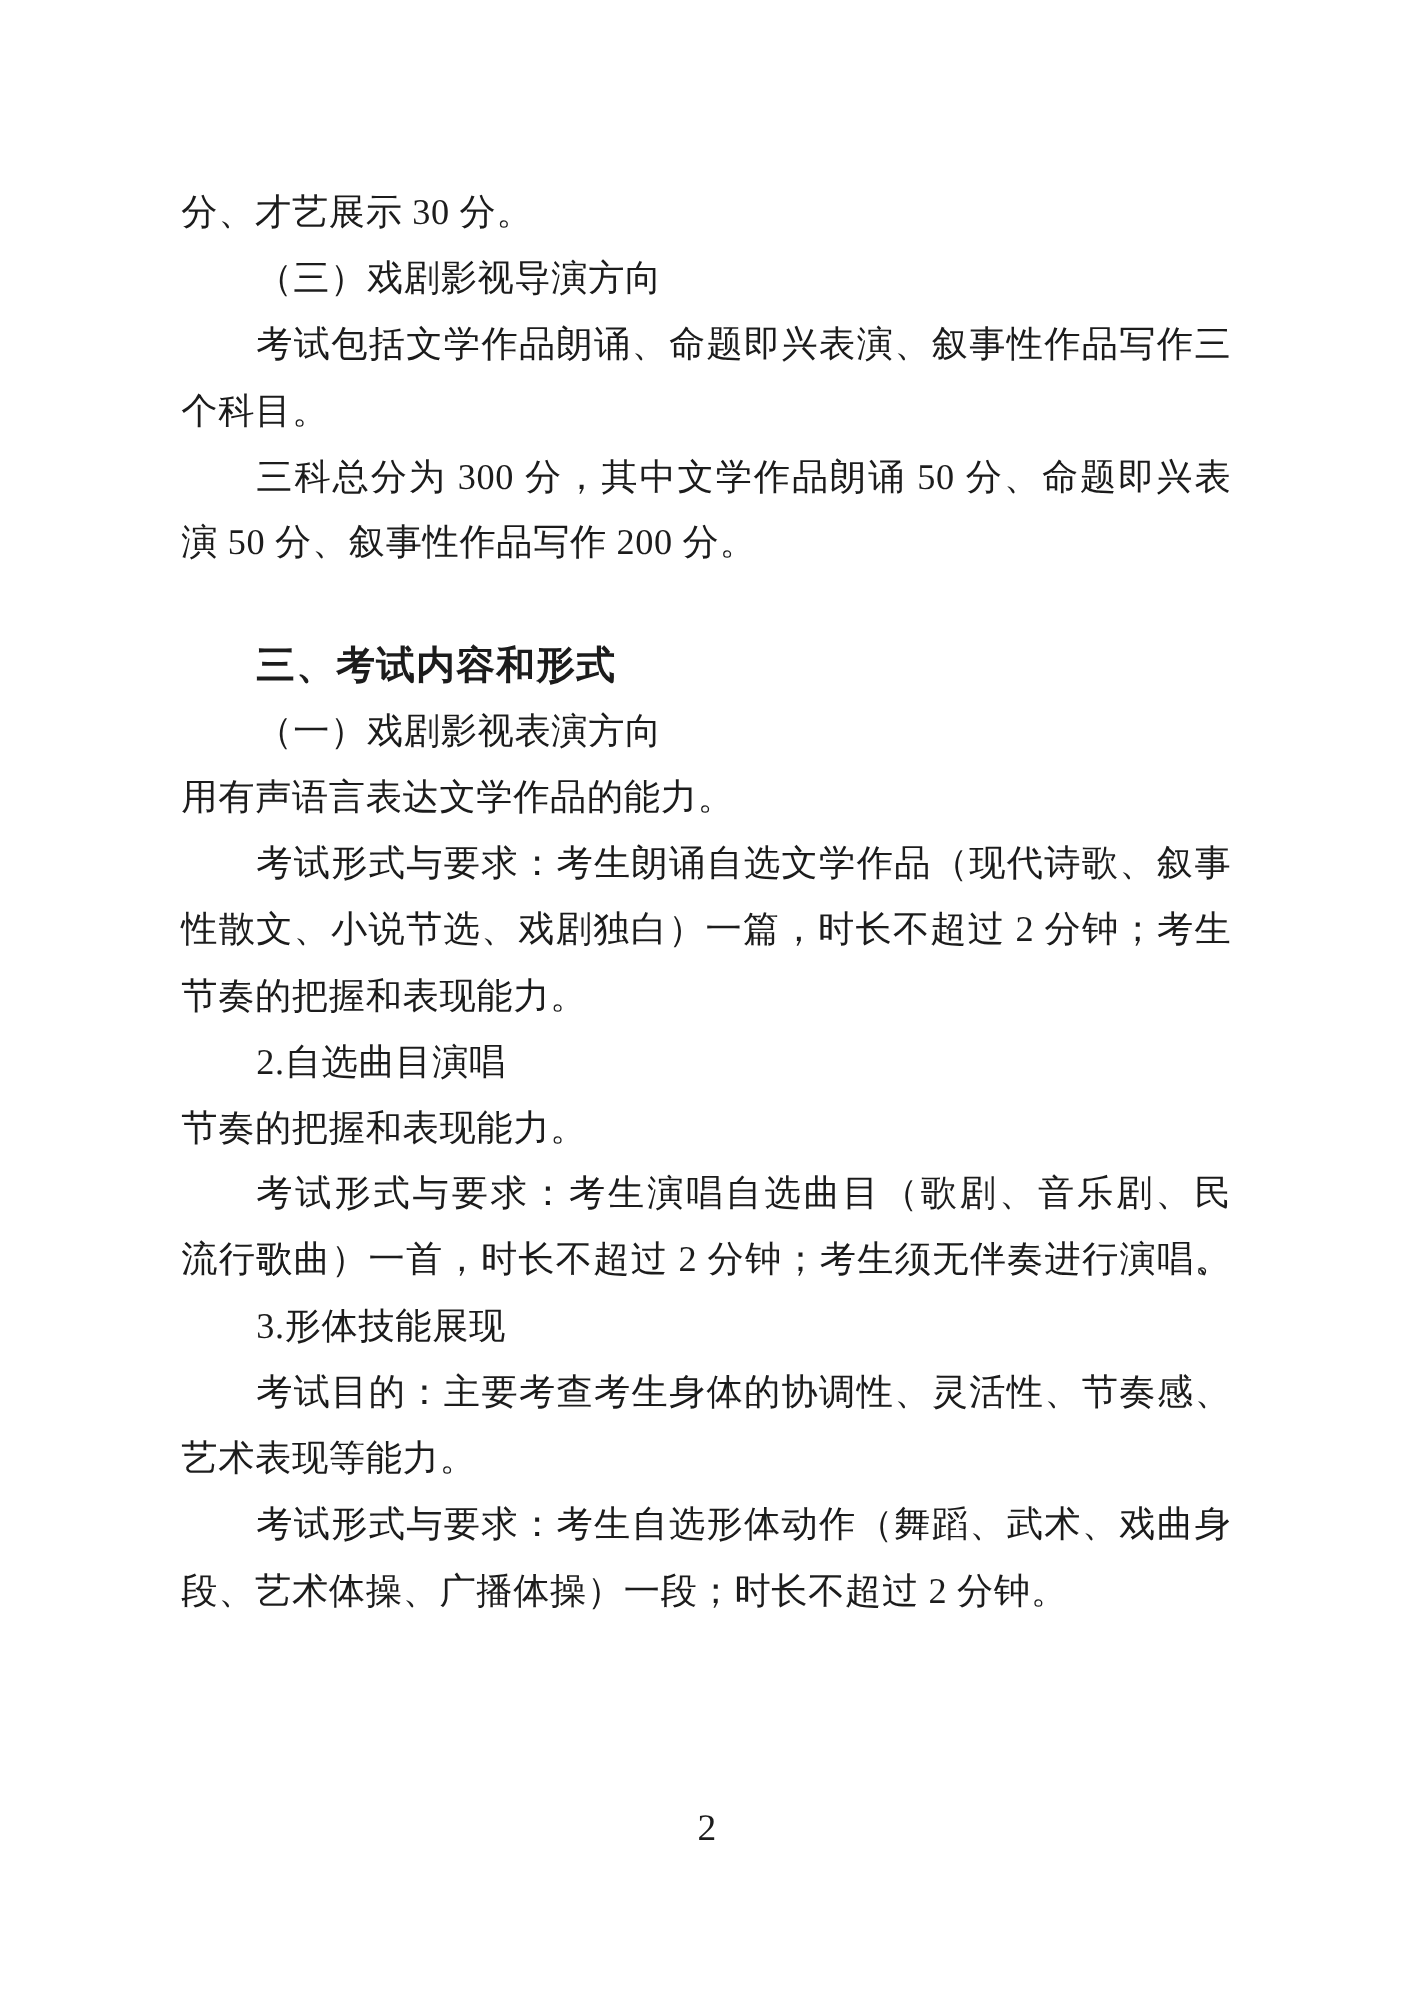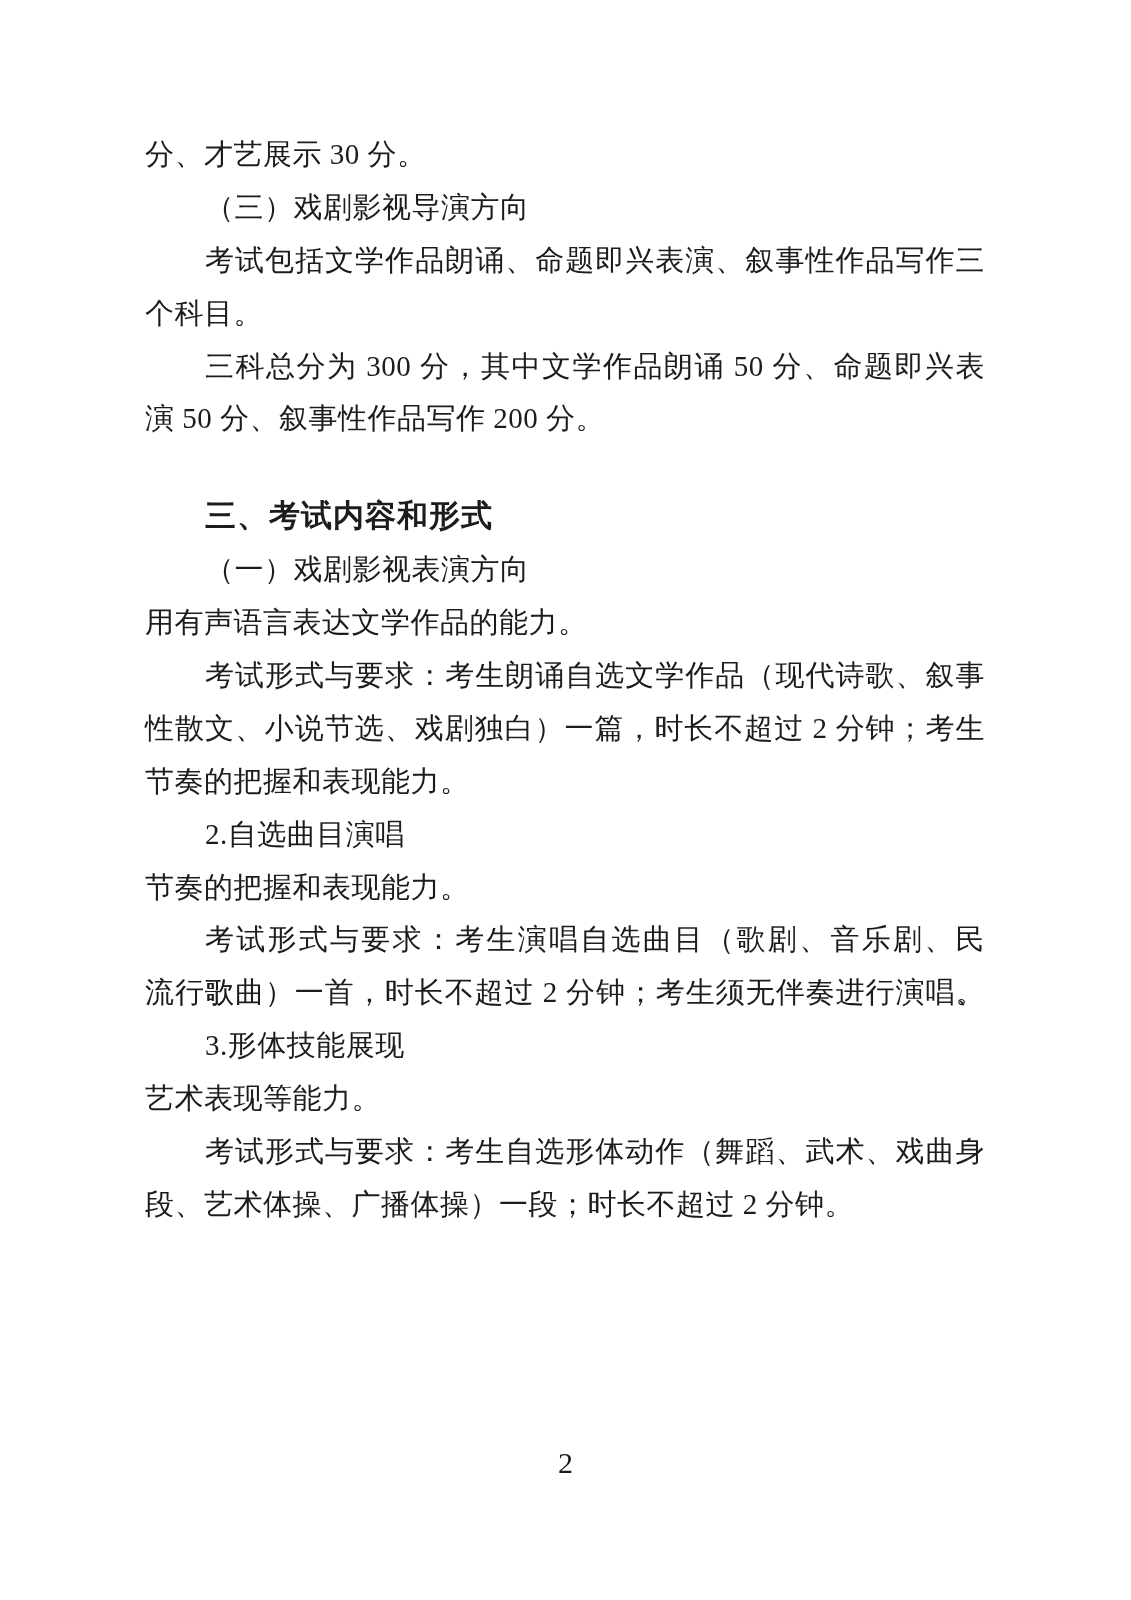--- a/index.html
+++ b/index.html
@@ -10,21 +10,21 @@
   .page {
     position: relative;
     width: 1131px;
     height: 1600px;
     background: #ffffff;
     overflow: hidden;
   }
   .content {
     position: absolute;
     left: 145px;
-    top: 128px;
+    top: 144px;
     width: 840px;
   }
   .line {
     font-family: "Liberation Serif", "DejaVu Serif", serif;
     font-size: 29px;
     line-height: 52.9px;
     height: 52.9px;
     color: #1c1c1c;
     letter-spacing: 0.5px;
     text-align: left;
@@ -72,18 +72,19 @@
       <div class="line indent">（一）戏剧影视表演方向</div>
       <div class="line">用有声语言表达文学作品的能力。</div>
       <div class="line indent justify">考试形式与要求：考生朗诵自选文学作品（现代诗歌、叙事</div>
       <div class="line justify">性散文、小说节选、戏剧独白）一篇，时长不超过 2 分钟；考生</div>
       <div class="line">节奏的把握和表现能力。</div>
       <div class="line indent">2.自选曲目演唱</div>
       <div class="line">节奏的把握和表现能力。</div>
       <div class="line indent justify">考试形式与要求：考生演唱自选曲目（歌剧、音乐剧、民歌、</div>
       <div class="line justify">流行歌曲）一首，时长不超过 2 分钟；考生须无伴奏进行演唱。</div>
       <div class="line indent">3.形体技能展现</div>
+      <div class="line indent justify">考试目的：主要考查考生身体的协调性、灵活性、节奏感、</div>
       <div class="line">艺术表现等能力。</div>
       <div class="line indent justify">考试形式与要求：考生自选形体动作（舞蹈、武术、戏曲身</div>
       <div class="line">段、艺术体操、广播体操）一段；时长不超过 2 分钟。</div>
     </div>
   <div class="footer">2</div>
 </div>
 
 </body></html>

